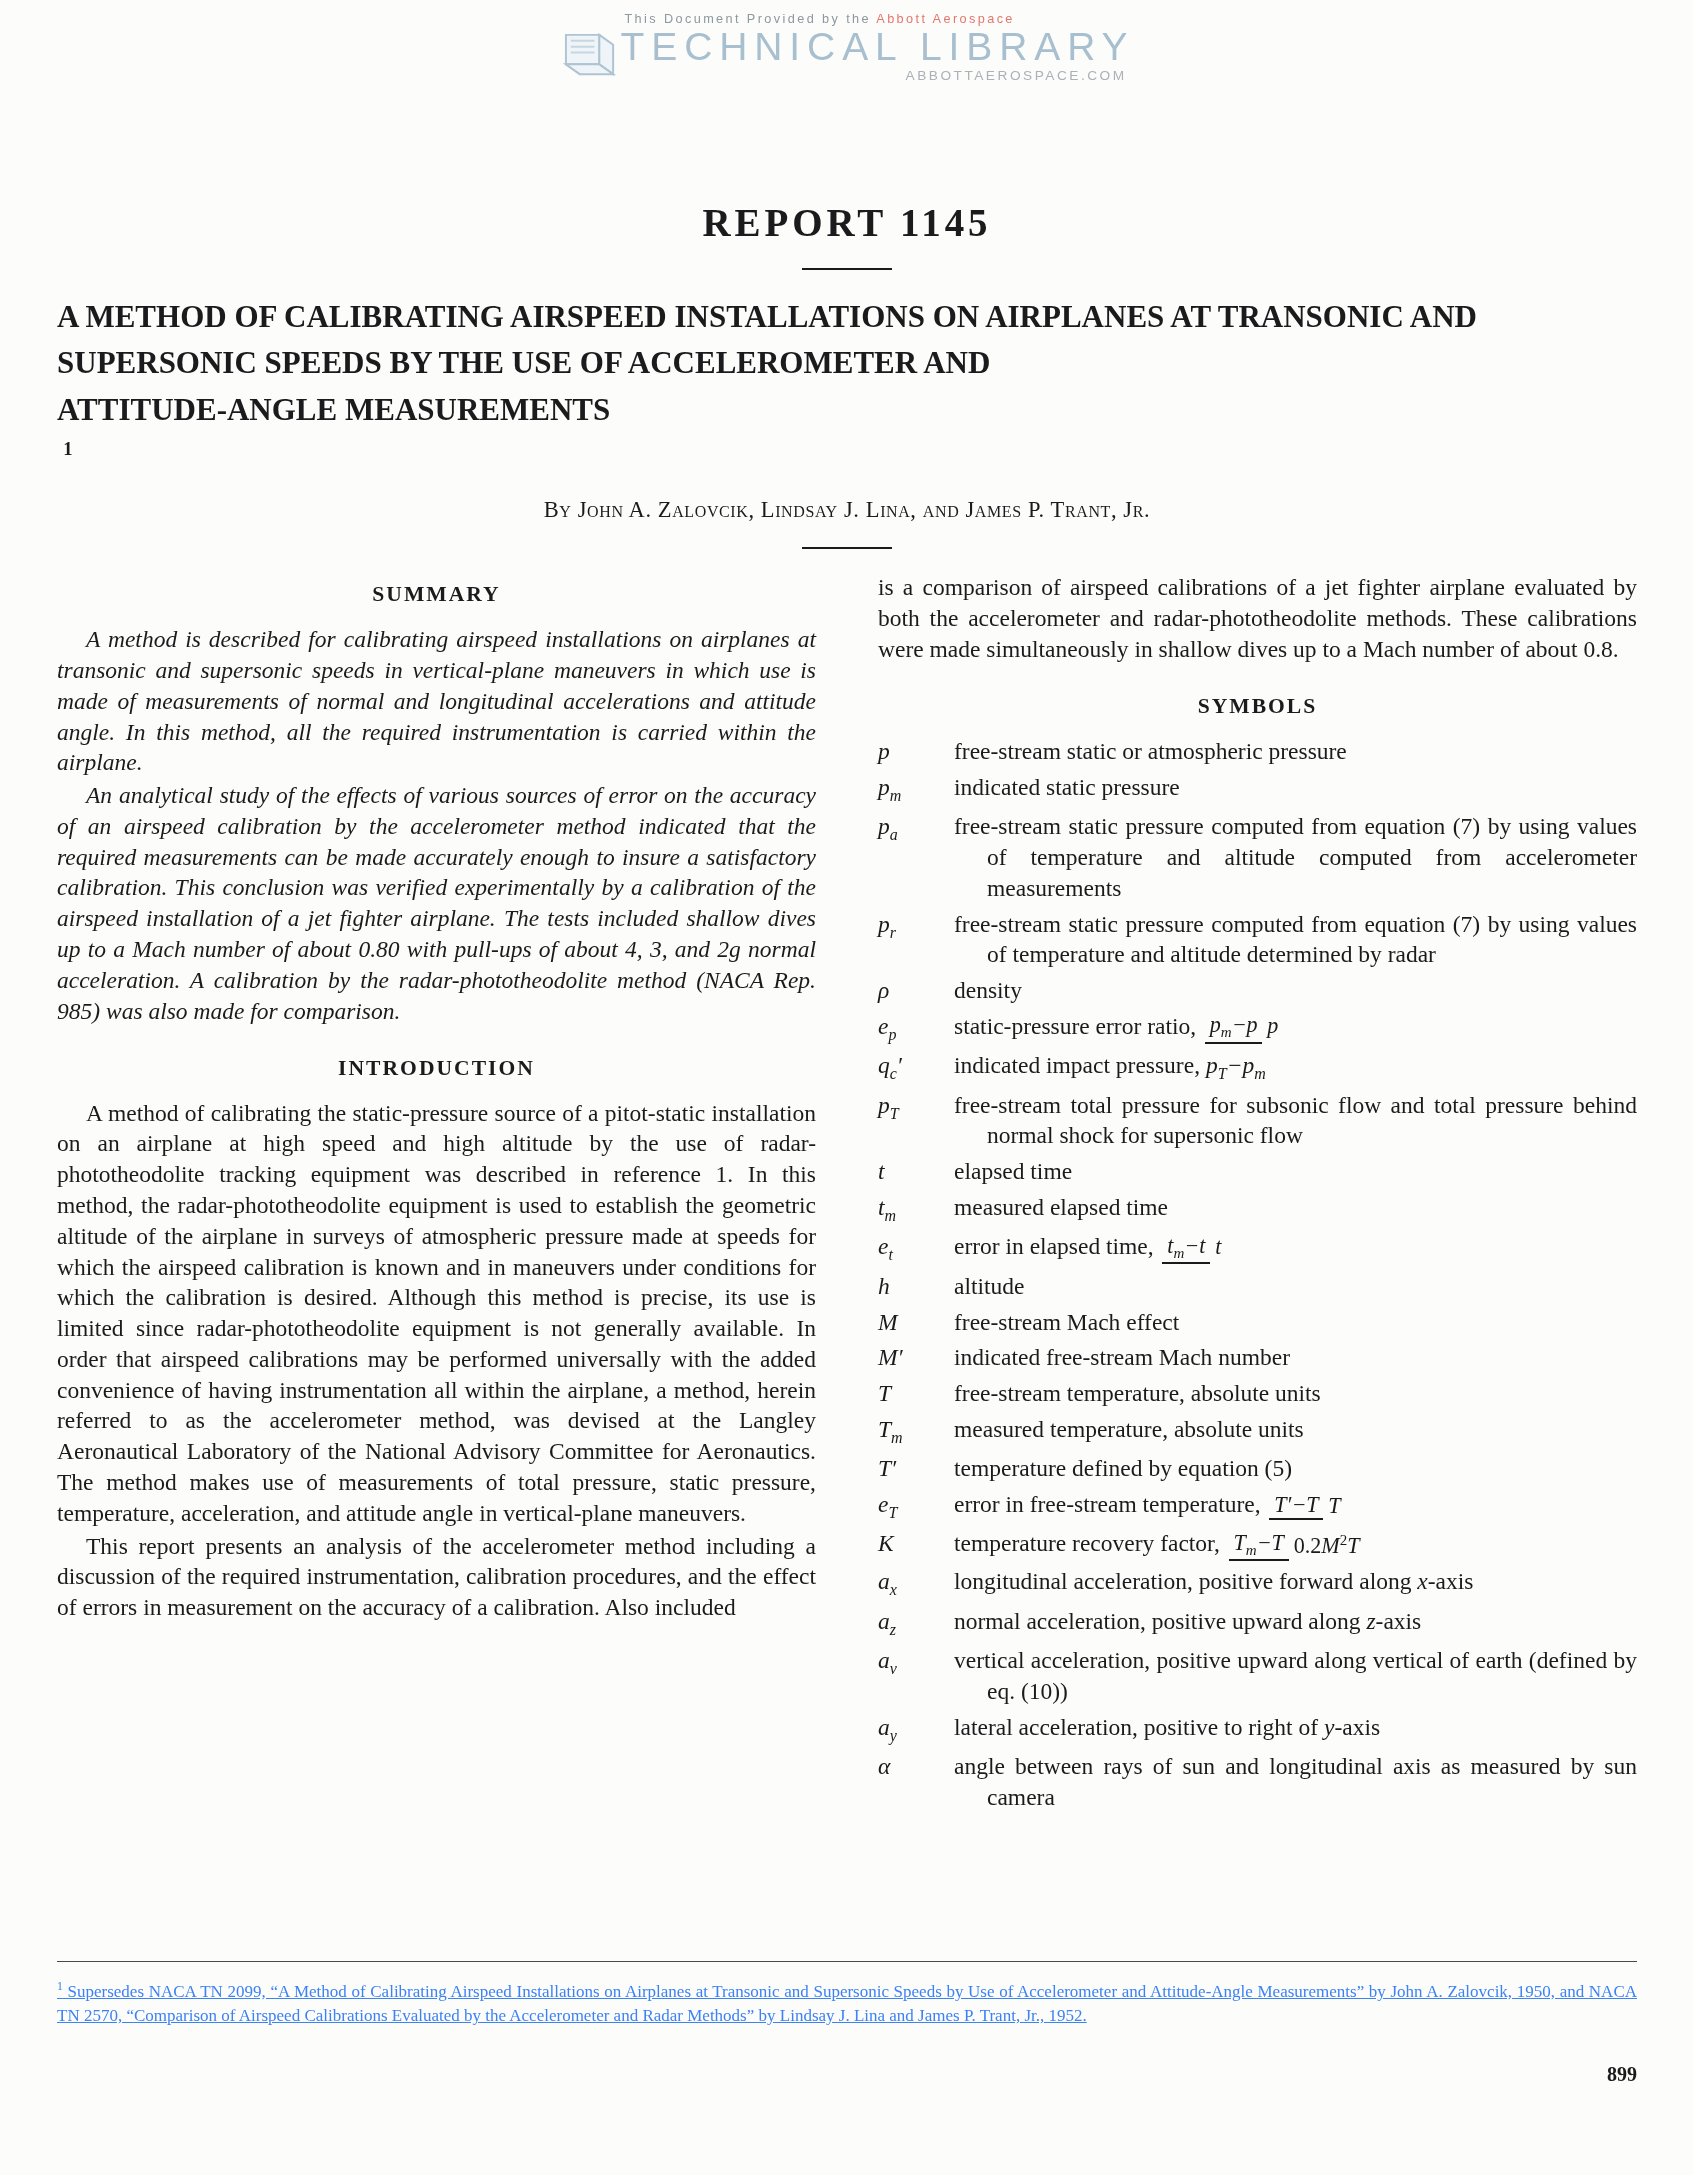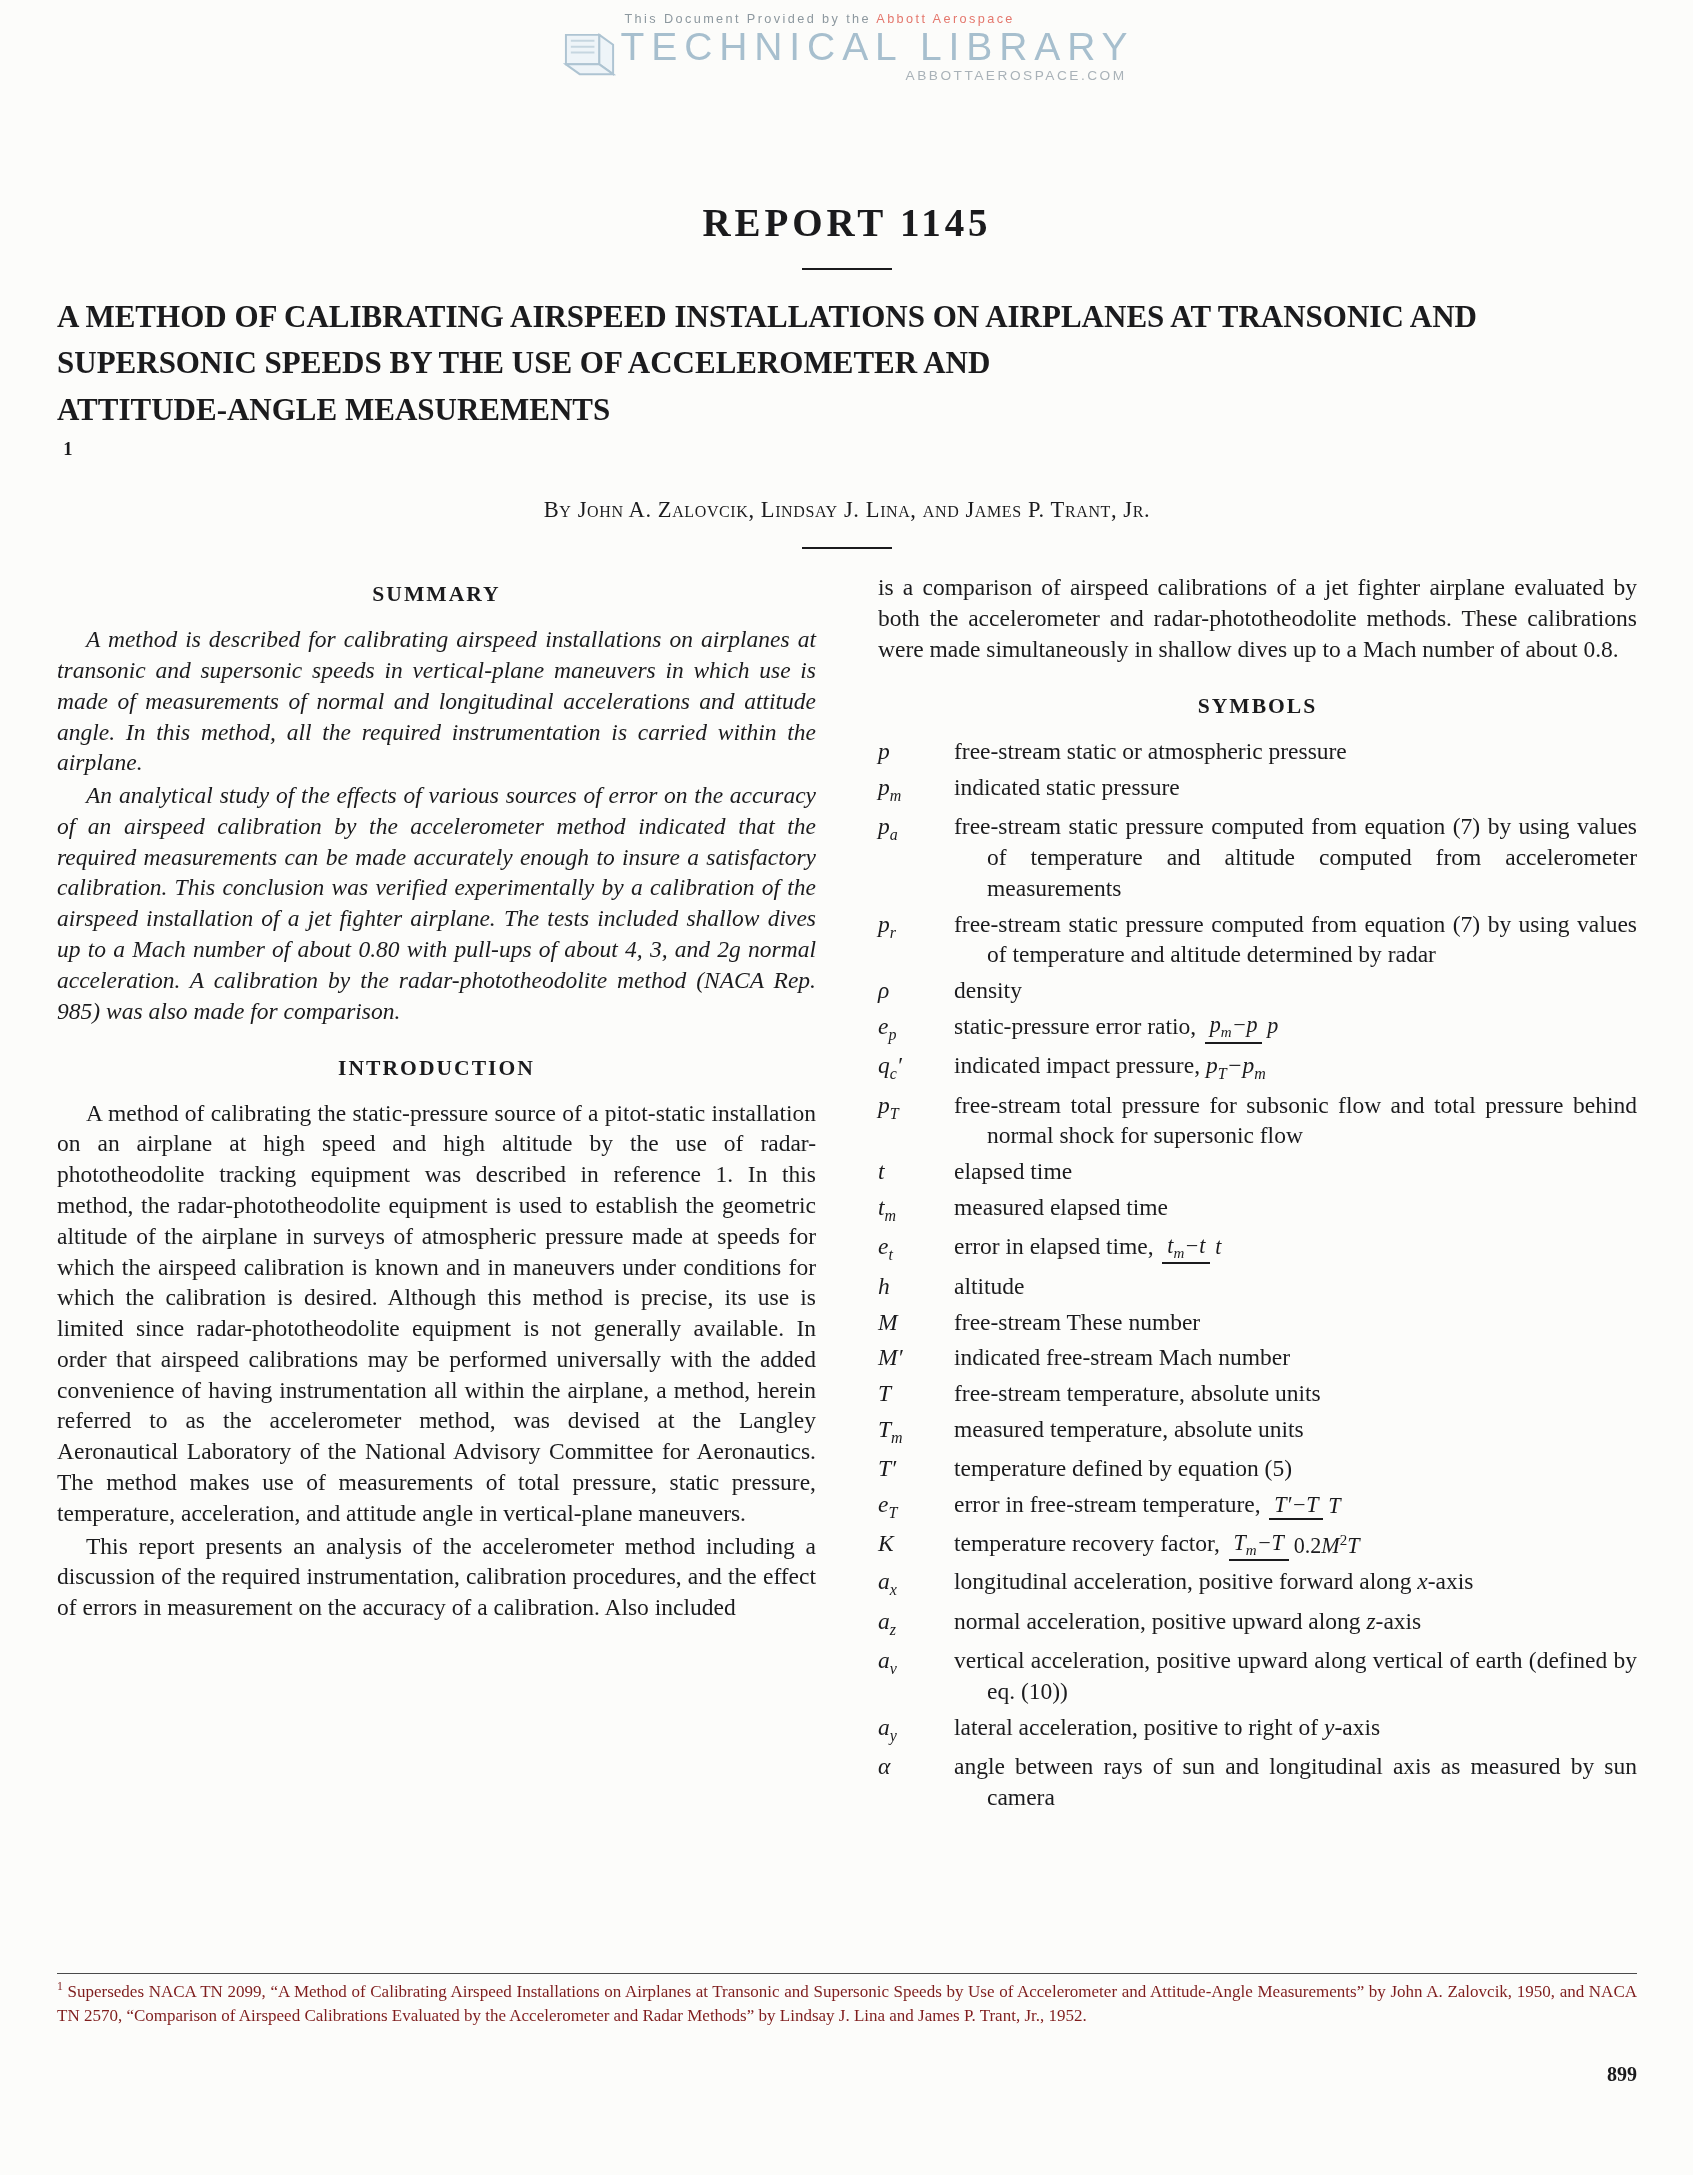--- a/index.html
+++ b/index.html
@@ -44,21 +44,21 @@
   sub { font-size: 0.68em; font-style: italic; }
   sup { font-size: 0.68em; }
   .sym-def { flex: 1 1 auto; padding-left: 33px; text-indent: -33px; text-align: justify; }
   .sym-def i, .sym i { font-style: italic; }
   .frac { display: inline-flex; text-align: center; vertical-align: middle; line-height: 1.08; font-size: 0.94em; margin-left: 2.9px; text-indent: 0; }
   .frac .num { border-bottom: 2px solid #1b1b1d; padding: 0 4.9px 1px; }
   .frac .den { padding: 1px 4.9px 0; }
 
   
   .footer { position: absolute; left: 57px; right: 57px; bottom: 90px; }
-  .footnote { border-top: 1px solid #4a4a4a; padding-top: 4px; font-size: 17px; line-height: 1.42; text-align: justify; color: #7f1d1d; }
+  .footnote { border-top: 1px solid #4a4a4a; padding-top: 16px; font-size: 17px; line-height: 1.42; text-align: justify; color: #3b82f6; text-decoration: underline; }
   .footnote sup { font-size: 11.8px; }
   .page-number { text-align: right; font-size: 20px; font-weight: 700; margin-top: 35px; }
 </style>
 </head>
 <body>
 
 <div class="page">
 
   <header class="brand">
     <div class="brand-icon">
@@ -158,21 +158,21 @@
                 <span class="num"><i>t</i><sub>m</sub><i>−t</i></span>
                 <span class="den"><i>t</i></span>
               </span></span>
           </div>
           <div class="sym-row">
             <span class="sym"><i>h</i></span>
             <span class="sym-def"><span>altitude</span></span>
           </div>
           <div class="sym-row">
             <span class="sym"><i>M</i></span>
-            <span class="sym-def"><span>free-stream These number</span></span>
+            <span class="sym-def"><span>free-stream Mach effect</span></span>
           </div>
           <div class="sym-row">
             <span class="sym"><i>M′</i></span>
             <span class="sym-def"><span>indicated free-stream Mach number</span></span>
           </div>
           <div class="sym-row">
             <span class="sym"><i>T</i></span>
             <span class="sym-def"><span>free-stream temperature, absolute units</span></span>
           </div>
           <div class="sym-row">

